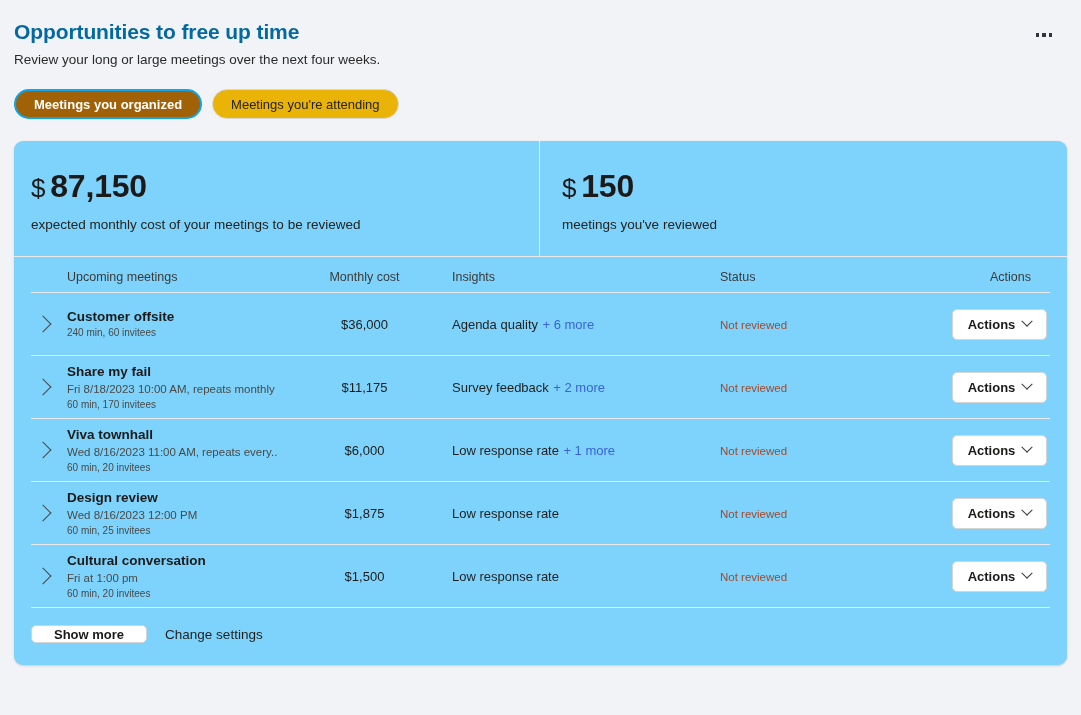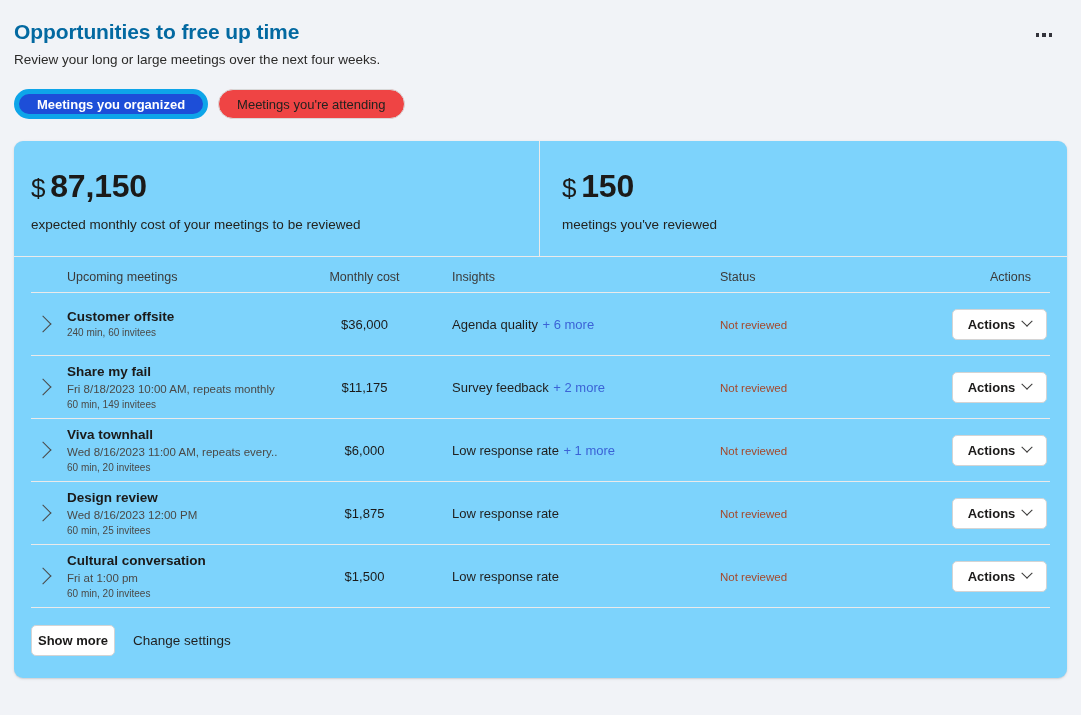--- a/index.html
+++ b/index.html
@@ -73,27 +73,27 @@
     font-size: 13px;
     height: 30px;
     display: flex;
     align-items: center;
     padding: 0 18px;
     cursor: pointer;
     box-sizing: border-box;
     white-space: nowrap;
   }
   .pill.active {
-    background: #1d4ed8;
+    background: #a16207;
     color: #ffffff;
     font-weight: 600;
-    border: 5px solid #0ea5e9;
+    border: 2px solid #0ea5e9;
   }
   .pill.inactive {
-    background: #ef4444;
+    background: #eab308;
     color: #23221f;
     border: 1px solid #d8d8d8;
     font-weight: 400;
   }
 
   
   .card {
     margin-top: 22px;
     background: #7dd3fc;
     border-radius: 9px;
@@ -250,22 +250,22 @@
 
   
   .foot {
     display: flex;
     align-items: center;
     gap: 18px;
     padding: 17px 17px 22px 17px;
   }
   .show-more {
     box-sizing: border-box;
-    height: 31px;
-    padding: 0 6px;
+    height: 18px;
+    padding: 0 22px;
     border: 1px solid #d4d4d4;
     border-radius: 5px;
     background: #ffffff;
     font-size: 13px;
     font-weight: 600;
     color: #1b1a19;
     display: flex;
     align-items: center;
     cursor: pointer;
     font-family: "Liberation Sans", sans-serif;
@@ -349,21 +349,21 @@
         </div>
       </div>
 
       <div class="row tr">
         <div class="c-expand">
             <span class="chev"></span>
           </div>
         <div class="c-meeting">
           <div class="m-name">Share my fail</div>
           <div class="m-when">Fri 8/18/2023 10:00 AM, repeats monthly</div>
-          <div class="m-dur">60 min, 149 invitees</div>
+          <div class="m-dur">60 min, 170 invitees</div>
         </div>
         <div class="c-cost cost">$11,175</div>
         <div class="c-insights">
           <span class="insight">Survey feedback</span>
           <span class="insight more-link"> + 2 more</span>
         </div>
         <div class="c-status">
           <span class="status">Not reviewed</span>
         </div>
         <div class="c-actions">

